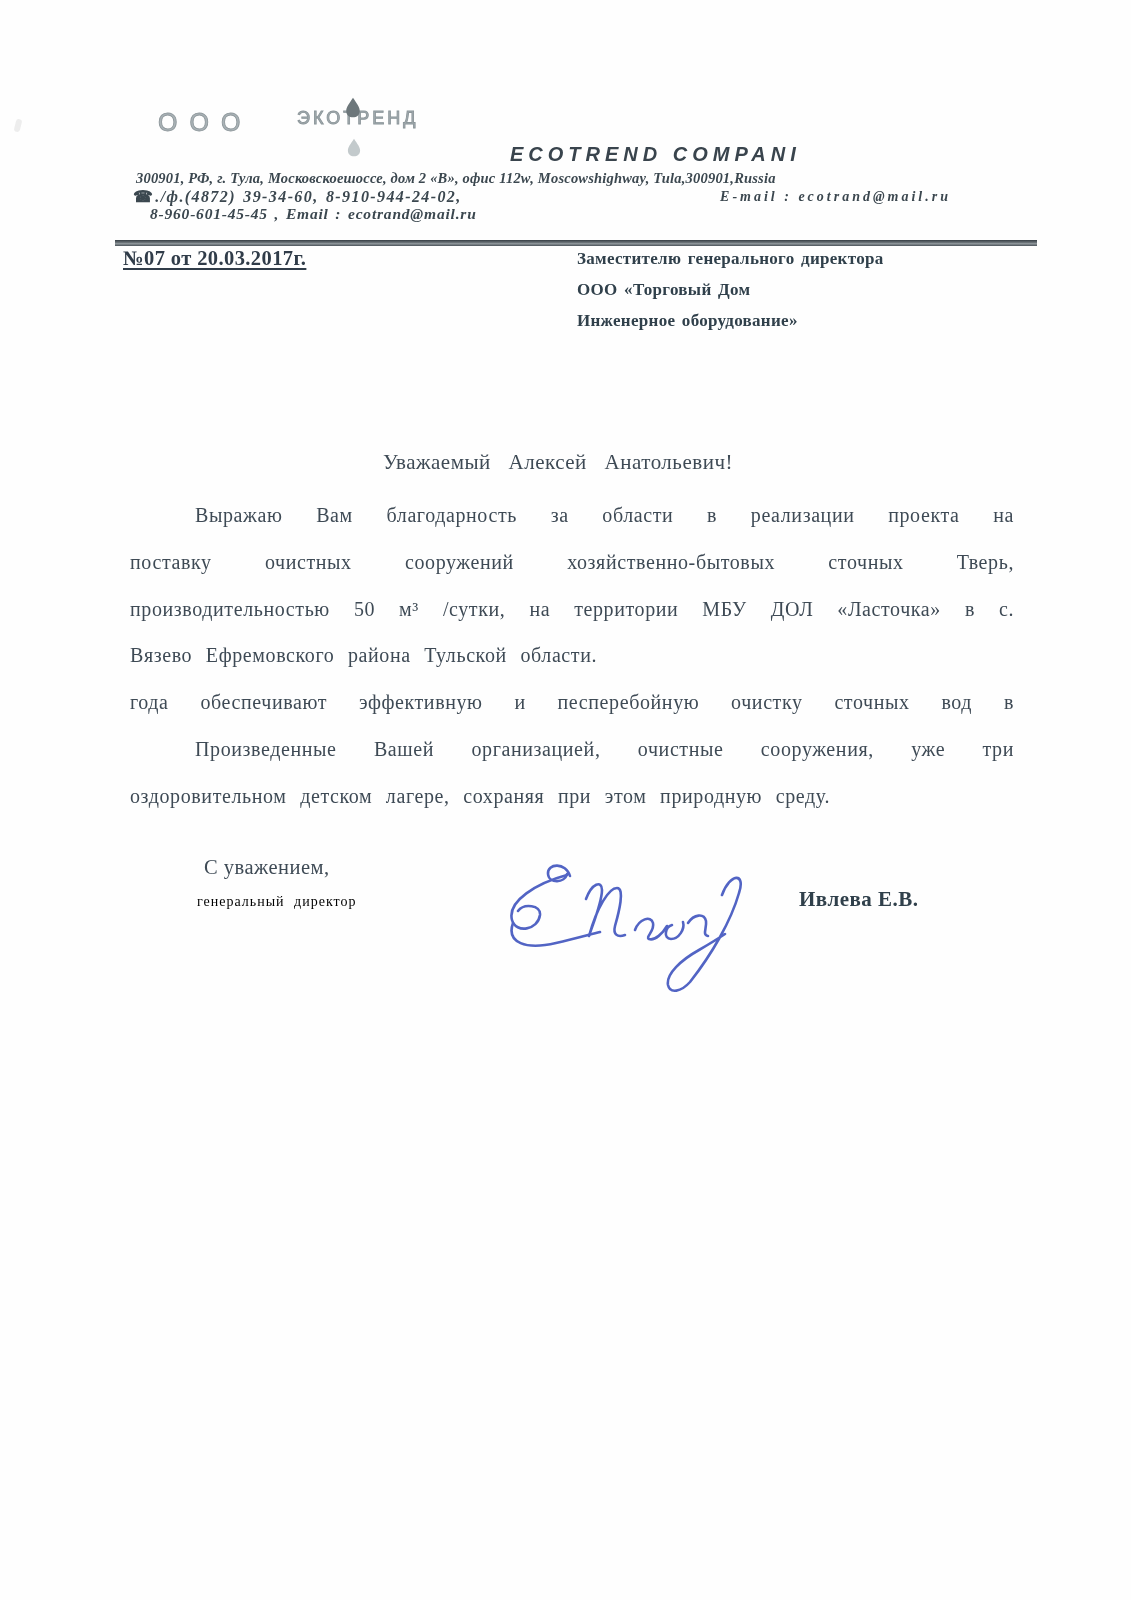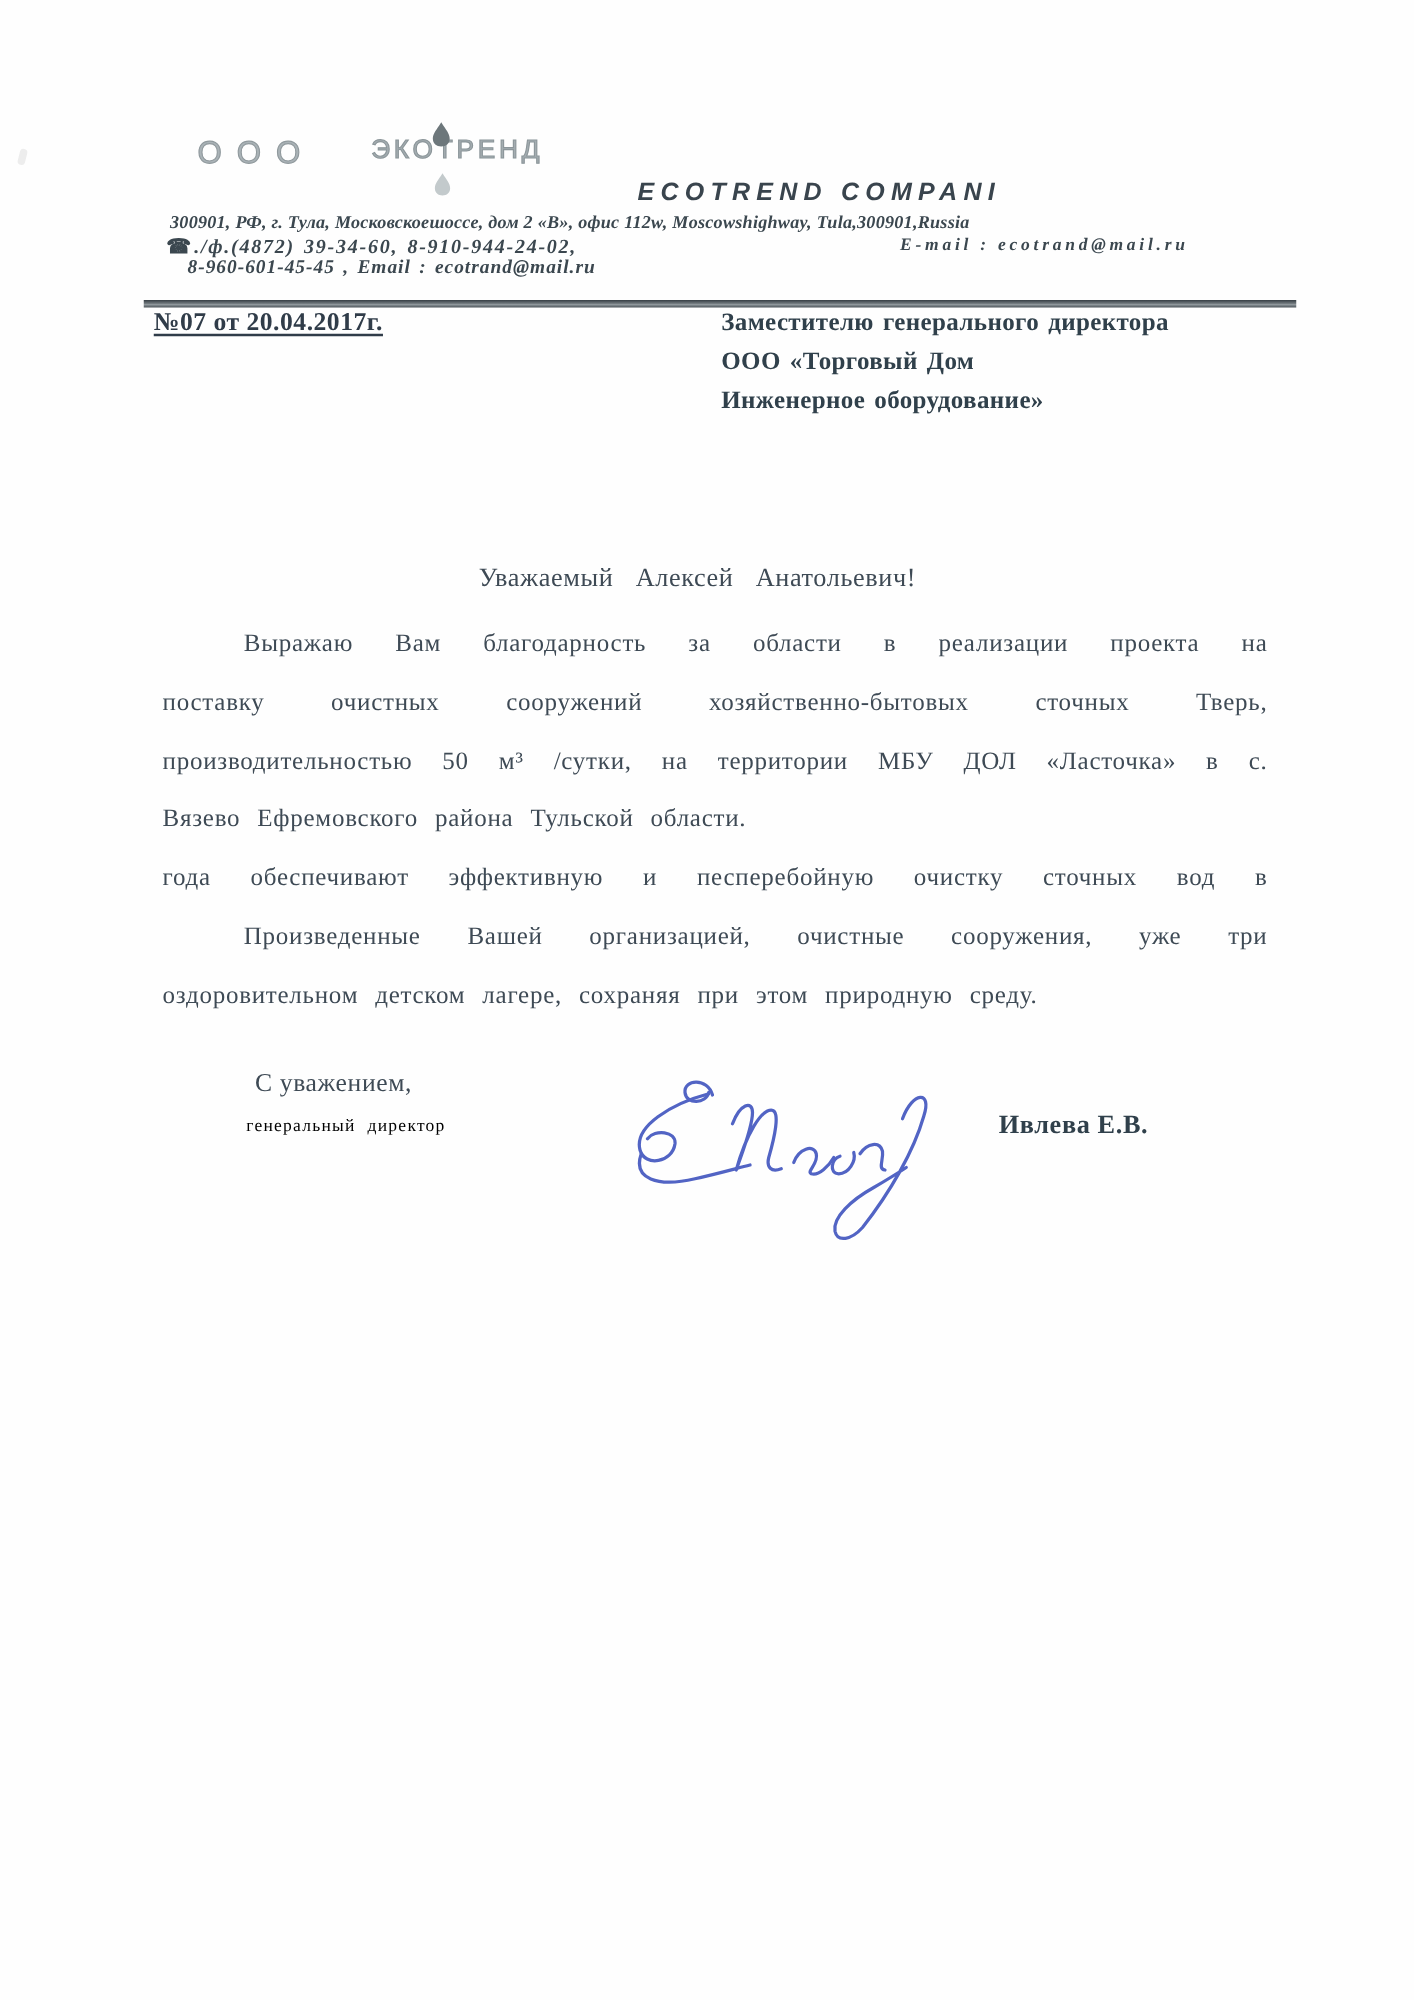--- a/index.html
+++ b/index.html
@@ -24,21 +24,21 @@
   
   .logo-ooo {
     left: 158px; top: 108px;
     font-family: "Liberation Sans", "DejaVu Sans", sans-serif;
     font-size: 25px; letter-spacing: 12px;
     color: #aab3b7; -webkit-text-stroke: 0.9px #90999d;
   }
   .logo-brand {
     left: 297px; top: 108px;
     font-family: "Liberation Sans", "DejaVu Sans", sans-serif;
-    font-size: 21px; letter-spacing: 3px;
+    font-size: 18px; letter-spacing: 3px;
     color: #a4adb1; -webkit-text-stroke: 0.9px #8c969a;
   }
   .leaf-top  { left: 342px; top: 97px;  width: 22px; height: 21px; }
   .leaf-bot  { left: 344px; top: 138px; width: 20px; height: 19px; }
 
   .company-en {
     left: 510px; top: 143px;
     font-family: "Liberation Sans", "DejaVu Sans", sans-serif;
     font-style: italic; font-weight: 600;
     font-size: 20px; letter-spacing: 5px;
@@ -79,21 +79,21 @@
   .ref-number {
     left: 123px; top: 247px;
     font-weight: bold; font-size: 20.5px; letter-spacing: 0.4px;
     color: #303c49;
     text-decoration: underline;
     text-decoration-thickness: 2px;
     text-underline-offset: 3px;
   }
   .recipient {
     left: 577px; top: 243px; width: 450px;
-    font-weight: bold; font-size: 20px; line-height: 31px;
+    font-weight: bold; font-size: 17px; line-height: 31px;
     letter-spacing: 0.3px; word-spacing: 2px;
     color: #30404b;
   }
 
   
   .salutation {
     left: 0; top: 450px; width: 1116px;
     text-align: center;
     font-size: 21px; word-spacing: 12px; letter-spacing: 0.5px;
     color: #3e4a55;
@@ -135,21 +135,21 @@
   </svg>
 
   <div class="abs company-en">ECOTREND COMPANI</div>
   <div class="abs hdr-address">300901, РФ, г. Тула, Московскоешоссе, дом 2 «В», офис 112w, Moscowshighway, Tula,300901,Russia</div>
   <div class="abs hdr-phones1"><span class="phone-glyph">☎</span><span>./ф.(4872) 39-34-60, 8-910-944-24-02,</span></div>
   <div class="abs hdr-email-right">E-mail : ecotrand@mail.ru</div>
   <div class="abs hdr-phones2">8-960-601-45-45 , Email : ecotrand@mail.ru</div>
 
   <div class="abs top-rule"></div>
 
-  <div class="abs ref-number">№07 от 20.04.2017г.</div>
+  <div class="abs ref-number">№07 от 20.03.2017г.</div>
   <div class="abs recipient">
     <div>Заместителю генерального директора</div>
     <div>ООО «Торговый Дом</div>
     <div>Инженерное оборудование»</div>
   </div>
 
   <div class="abs salutation">Уважаемый Алексей Анатольевич!</div>
 
   <div class="abs bodytext">
     <div class="bline first">Выражаю Вам благодарность за области в реализации проекта на</div>

